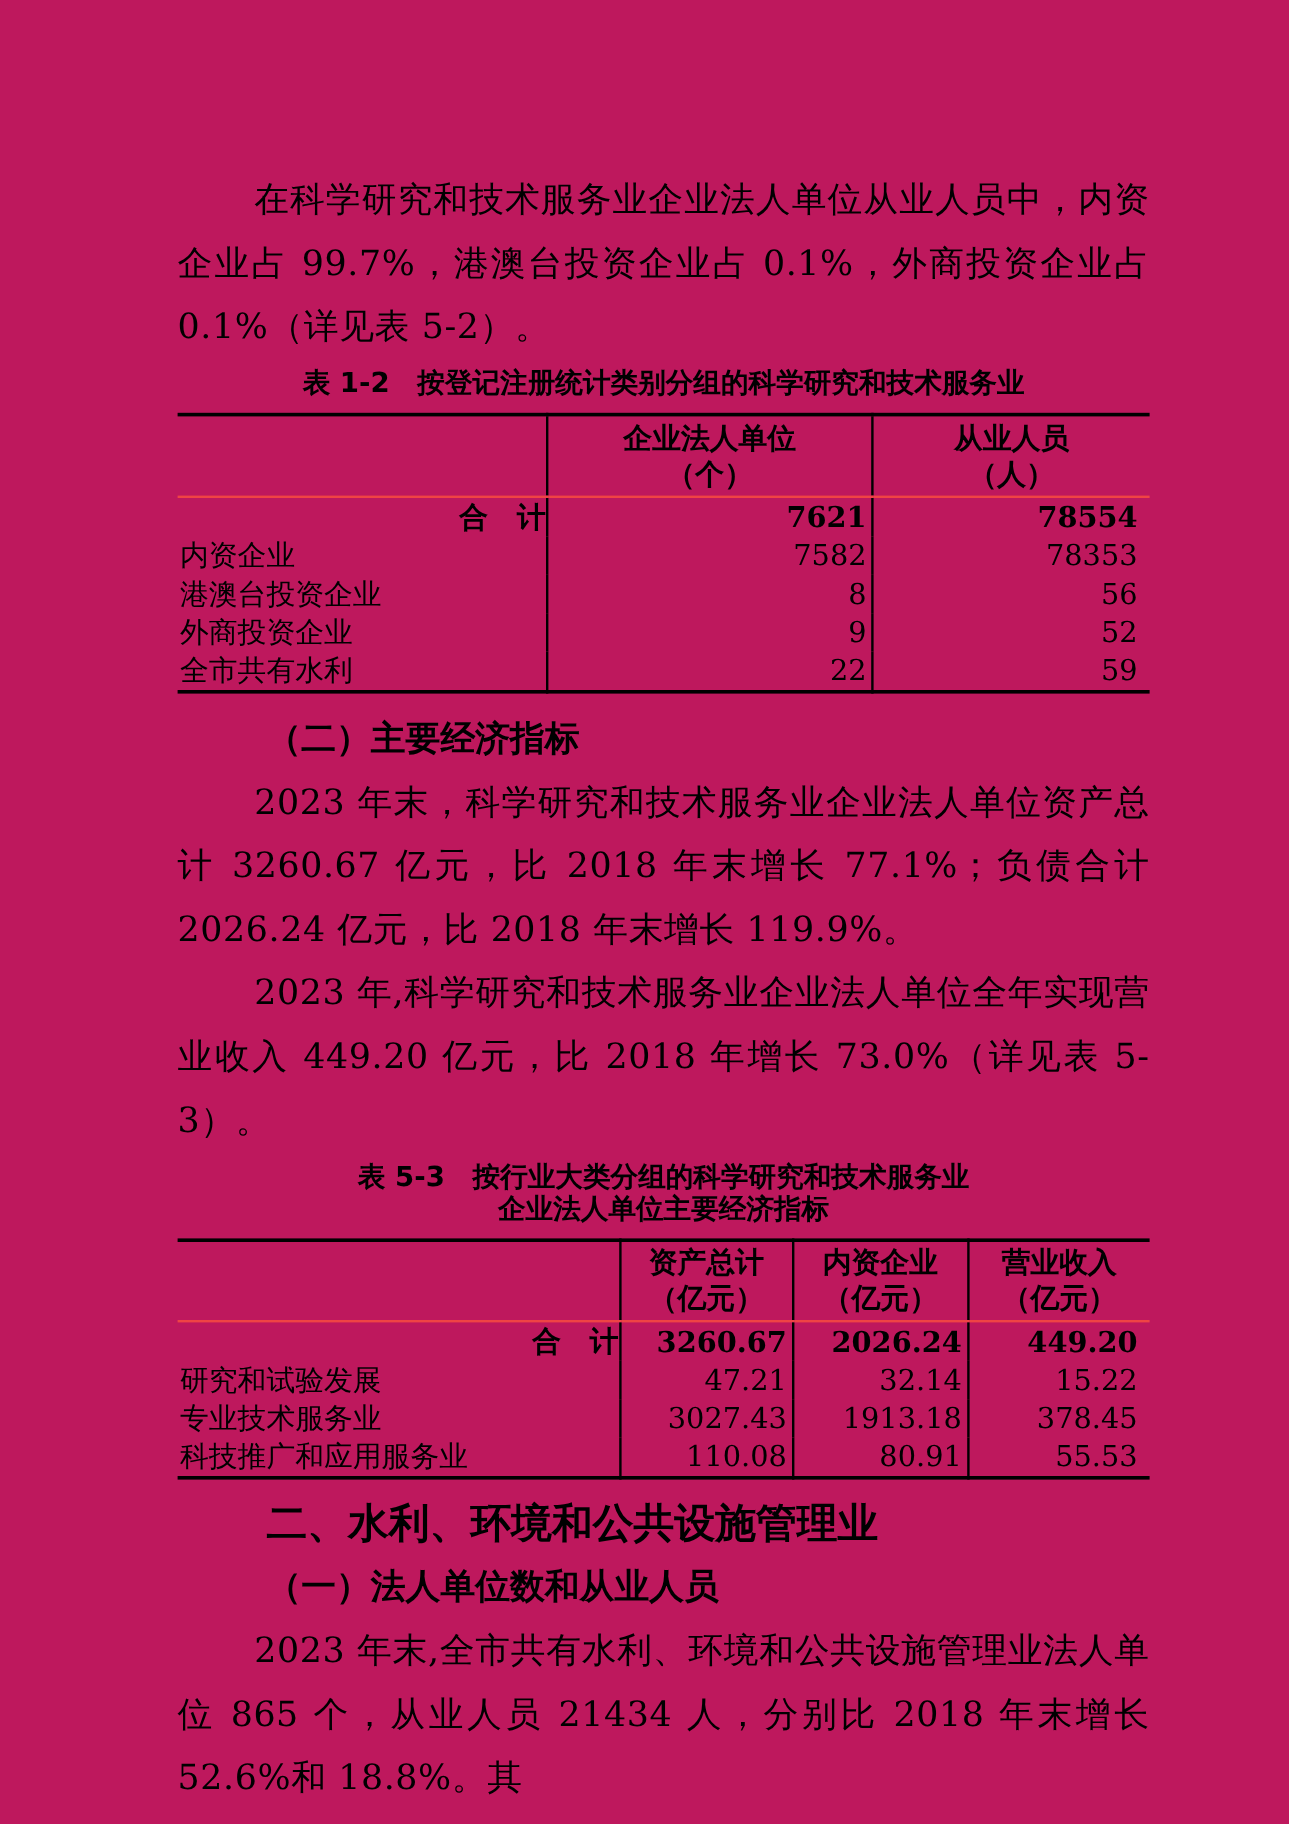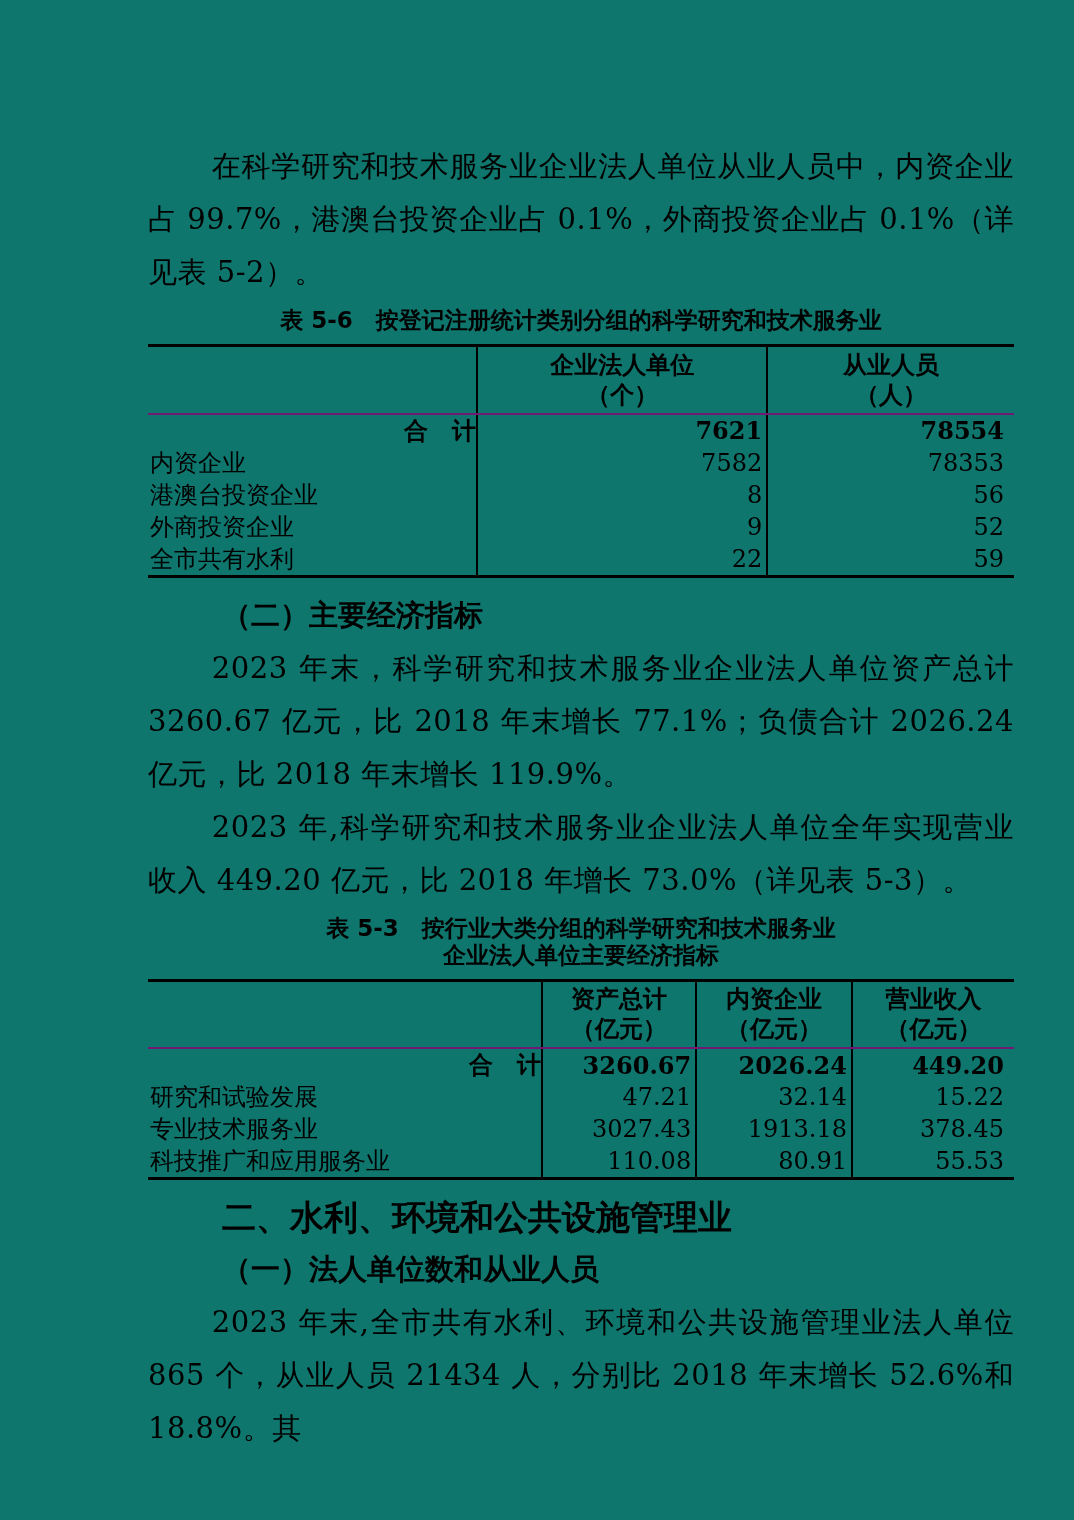--- a/index.html
+++ b/index.html
@@ -1,25 +1,25 @@
 <!DOCTYPE html>
 <html><head>
 <meta charset="utf-8">
 <style>
   * { margin:0; padding:0; box-sizing:border-box; }
   html,body { background:#e8e8e8; }
   .page {
     width:1074px; height:1520px;
-    background:#0f766e;
+    background:#be185d;
     margin:0 auto;
     position:relative;
     overflow:hidden;
     color:#000;
     font-family:"DejaVu Serif","Liberation Serif",serif;
-    padding:140px 60px 0 148px;
+    padding:140px 116px 0 148px;
   }
   .body-par {
     font-size:29px;
     line-height:53px;
     text-align:justify;
     text-indent:2.2em;
     letter-spacing:0.5px;
   }
   .table-title {
     margin-top:8px;
@@ -31,21 +31,21 @@
   }
   table {
     width:100%;
     border-collapse:collapse;
     margin-top:10px;
     border-top:3px solid #000;
     border-bottom:3px solid #000;
     font-size:24px;
   }
   thead th {
-    border-bottom:2px solid #701a75;
+    border-bottom:2px solid #ef4444;
     height:68px;
     font-family:"DejaVu Sans","Liberation Sans",sans-serif;
     font-weight:bold;
     text-align:center;
     vertical-align:middle;
     line-height:30px;
   }
   tbody td {
     height:29px;
     vertical-align:middle;
@@ -77,21 +77,21 @@
   .mt16 { margin-top:16px; }
 </style>
 </head>
 <body>
 
 <div class="page">
 
   <p class="body-par">在科学研究和技术服务业企业法人单位从业人员中，内资企业占 99.7%，港澳台投资企业占 0.1%，外商投资企业占 0.1%（详见表 5-2）。</p>
 
   <div class="table-title">
-    <div>表 5-6　按登记注册统计类别分组的科学研究和技术服务业</div>
+    <div>表 1-2　按登记注册统计类别分组的科学研究和技术服务业</div>
   </div>
 
   <table>
     <colgroup>
       <col style="width:38%">
         <col style="width:33.5%">
         <col style="width:28.5%">
     </colgroup>
     <thead>
       <tr>

